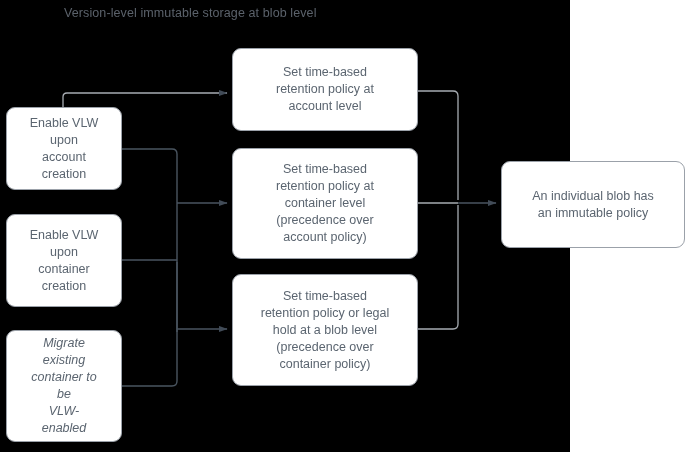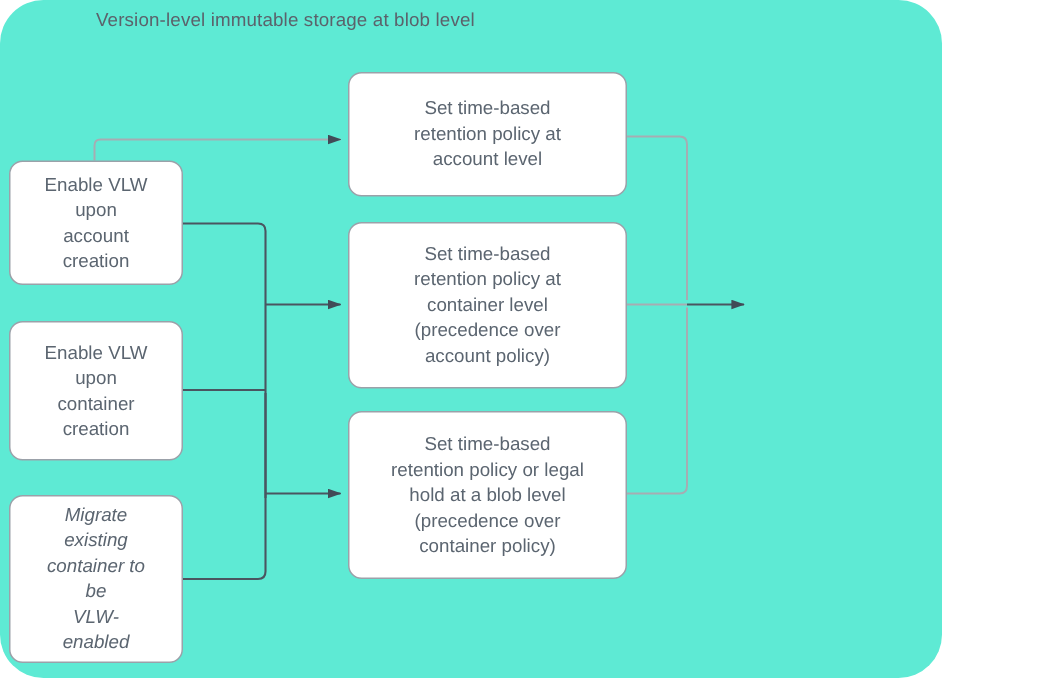--- a/index.html
+++ b/index.html
@@ -8,24 +8,23 @@
     background: #ffffff;
   }
   body {
     width: 694px;
     height: 452px;
     font-family: "Liberation Sans", sans-serif;
     overflow: hidden;
   }
   #canvas {
     position: relative;
-    width: 628px;
+    width: 570px;
     height: 452px;
-    background: #5eead4;
-    border-radius: 29px;
+    background: #000000;
   }
   #edges {
     position: absolute;
     left: 0;
     top: 0;
     width: 694px;
     height: 452px;
     pointer-events: none;
   }
   .diagram-title {
@@ -147,14 +146,18 @@
   </div>
 
   <div class="node" id="node-retention-blob">
     <span>Set time-based
 retention policy or legal
 hold at a blob level
 (precedence over
 container policy)</span>
   </div>
 
+  <div class="node" id="node-immutable-policy">
+    <span>An individual blob has
+an immutable policy</span>
+  </div>
 
 </div>
 
 </body></html>

